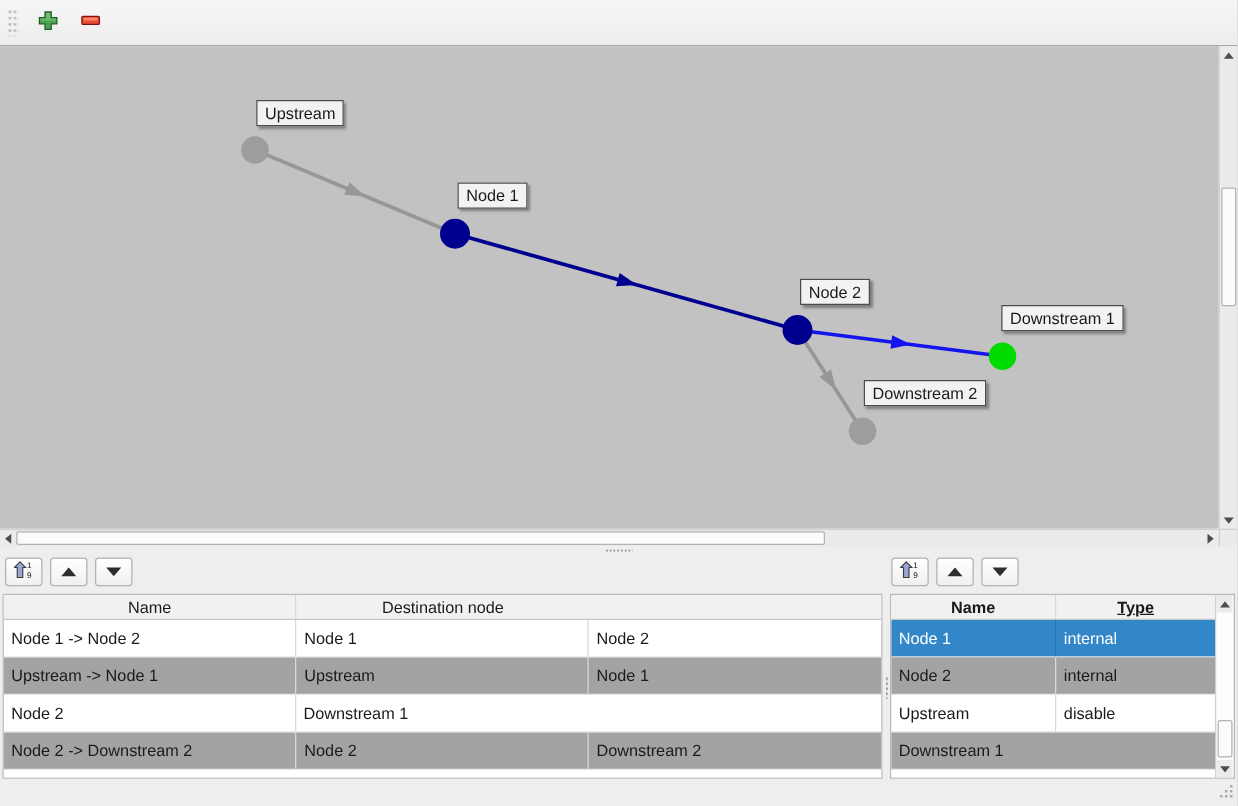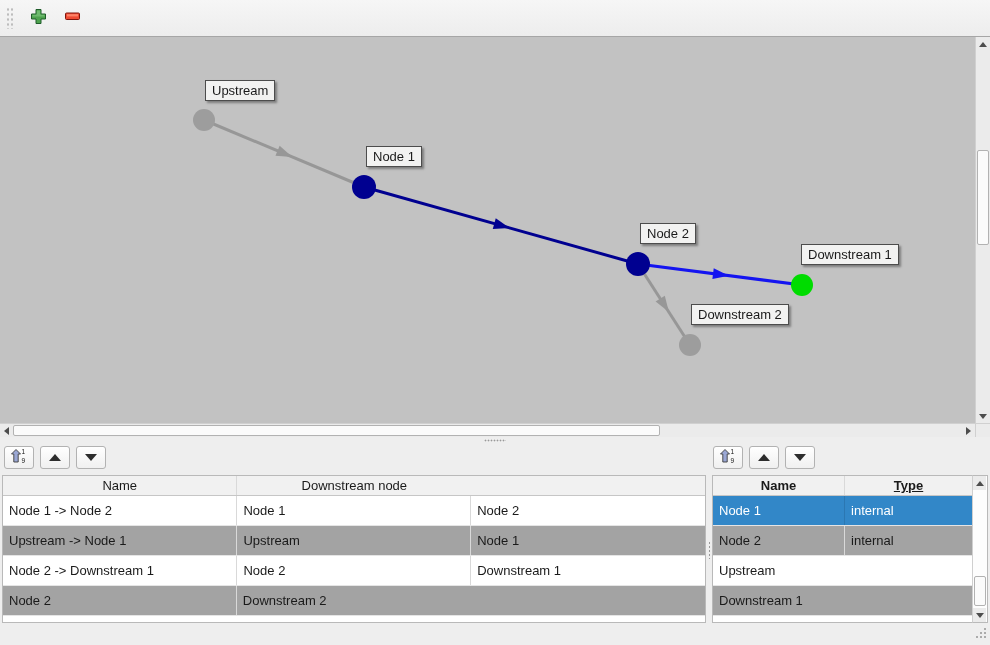--- a/index.html
+++ b/index.html
@@ -181,38 +181,38 @@
         <button class="pt-btn">
             <div class="tri-up"></div>
           </button>
         <button class="pt-btn">
             <div class="tri-down"></div>
           </button>
       </div>
       <div class="tbl">
           <div class="trow thead">
             <div class="tcell" style="width: 33.4%;">Name</div>
-            <div class="tcell" style="width: 33.3%;">Downstream node</div>
+            <div class="tcell" style="width: 33.3%;">Destination node</div>
           </div>
           <div class="trow body">
             <div class="tcell" style="width: 33.4%;">Node 1 -&gt; Node 2</div>
             <div class="tcell" style="width: 33.3%;">Node 1</div>
             <div class="tcell" style="width: 33.3%;">Node 2</div>
           </div>
           <div class="trow body alt">
             <div class="tcell" style="width: 33.4%;">Upstream -&gt; Node 1</div>
             <div class="tcell" style="width: 33.3%;">Upstream</div>
             <div class="tcell" style="width: 33.3%;">Node 1</div>
           </div>
           <div class="trow body">
-            <div class="tcell" style="width: 33.4%;">Node 2 -&gt; Downstream 1</div>
             <div class="tcell" style="width: 33.3%;">Node 2</div>
             <div class="tcell" style="width: 33.3%;">Downstream 1</div>
           </div>
           <div class="trow body alt">
+            <div class="tcell" style="width: 33.4%;">Node 2 -&gt; Downstream 2</div>
             <div class="tcell" style="width: 33.3%;">Node 2</div>
             <div class="tcell" style="width: 33.3%;">Downstream 2</div>
           </div>
           <div class="tfill"></div>
         </div>
     </div>
 
     <div class="v-splitter">
       <div class="vdots"></div>
     </div>
@@ -244,20 +244,21 @@
             <div class="trow body sel" style="background: rgb(50, 135, 200);">
               <div class="tcell" style="width: 51%;">Node 1</div>
               <div class="tcell" style="width: 49%;">internal</div>
             </div>
             <div class="trow body alt">
               <div class="tcell" style="width: 51%;">Node 2</div>
               <div class="tcell" style="width: 49%;">internal</div>
             </div>
             <div class="trow body">
               <div class="tcell" style="width: 51%;">Upstream</div>
+              <div class="tcell" style="width: 49%;">disable</div>
             </div>
             <div class="trow body alt">
               <div class="tcell" style="width: 51%;">Downstream 1</div>
             </div>
             <div class="tfill"></div>
           </div>
         <div class="tblscroll">
           <div class="sbtn v" style="top:0; width:13px;">
               <div class="arr-up"></div>
             </div>

